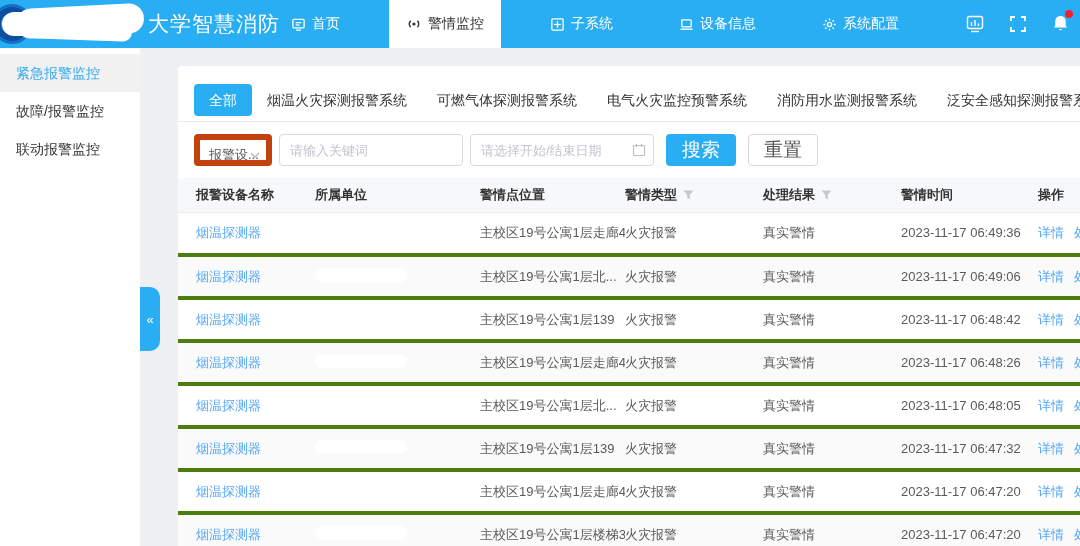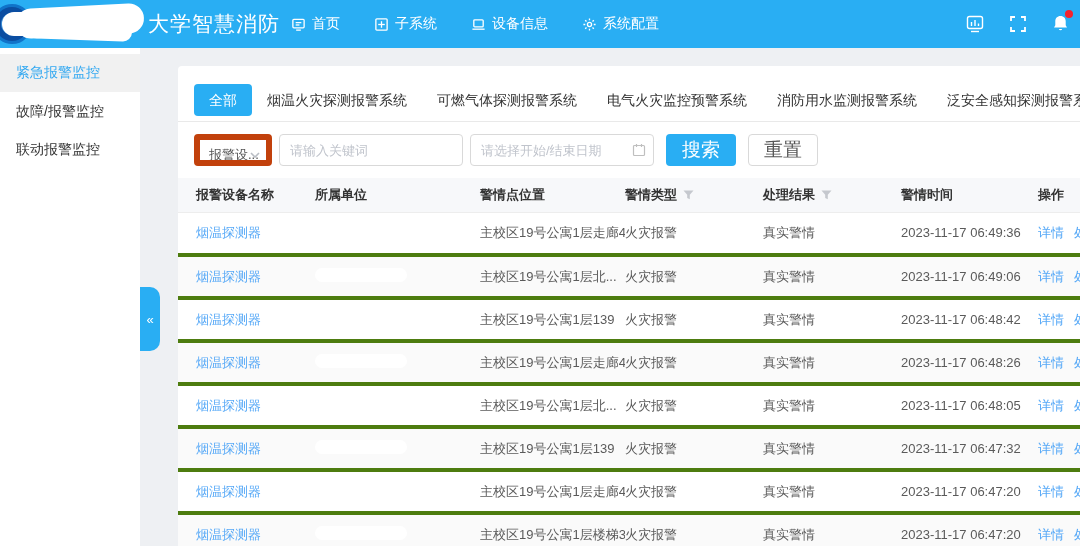--- a/index.html
+++ b/index.html
@@ -12,34 +12,34 @@
   .logo-circle { position:absolute; left:-8px; top:4px; width:40px; height:40px; border-radius:50%;
                  background:#0b4ea2; border:3px solid #1073c9; }
   .logo-circle::after { content:""; position:absolute; left:6px; top:6px; right:6px; bottom:6px;
                  border-radius:50%; border:2px solid #3e8fd6; }
   .scribble { position:absolute; background:#fff; border-radius:16px; }
   .scr1 { left:16px; top:6px; width:128px; height:30px; transform:rotate(-3deg); }
   .scr2 { left:28px; top:22px; width:104px; height:18px; transform:rotate(2deg); }
   .scr3 { left:2px; top:12px; width:42px; height:24px; border-radius:12px; }
   .nav-title { position:absolute; left:148px; top:0; height:48px; line-height:48px;
                color:#fff; font-size:21px; font-weight:normal; letter-spacing:1px; }
-  .nav-menu { position:absolute; left:274px; top:0; height:48px; display:flex; }
+  .nav-menu { position:absolute; left:274px; top:0; height:48px; display:flex;gap:32px; }
   .nav-item { height:48px; display:flex; align-items:center; gap:6px; padding:0 17px;
               color:#fff; font-size:14px; cursor:pointer; }
   .nav-item svg { display:block; }
   .nav-item.active { background:#fff; color:#333; }
   .nav-right { position:absolute; right:10px; top:0; height:48px; display:flex; align-items:center; gap:24px; }
   .nav-right .ricon { position:relative; cursor:pointer; display:flex; align-items:center; }
   .badge-dot { position:absolute; right:-3px; top:-4px; width:8px; height:8px; border-radius:50%; background:#f5222d; }
 
   
   .sidebar { position:absolute; left:0; top:48px; width:140px; height:498px; background:#fff; z-index:20; }
   .side-item { height:38px; line-height:38px; padding-left:16px; font-size:14px; color:#333; cursor:pointer; }
   .side-item.first { margin-top:6px; }
-  .side-item.active { background:#f1f1f1; color:#35a9f1;font-family:Liberation Mono, monospace; }
+  .side-item.active { background:#f1f1f1; color:#35a9f1; }
   .collapse-handle { position:absolute; left:140px; top:287px; width:20px; height:64px; background:#29aef3;
                      border-radius:0 10px 10px 0; z-index:25; color:#fff; font-size:13px;
                      display:flex; align-items:center; justify-content:center; cursor:pointer; }
 
   
   .main { position:absolute; left:140px; top:48px; width:940px; height:373px; background:#eef0f3; }
   .card { position:absolute; left:38px; top:18px; width:1030px; height:560px; background:#fff;
           border-radius:4px; padding:18px 16px 0 16px; }
 
   .tabs { display:flex; align-items:center; }
@@ -92,20 +92,30 @@
       <div class="nav-item">
         <span>
           <svg width="15" height="15" viewBox="0 0 16 16" fill="none" stroke="#fff" stroke-width="1.4">
             <rect x="2" y="2.5" width="12" height="9" rx="1"></rect>
               <line x1="5" y1="6" x2="11" y2="6"></line>
               <line x1="5" y1="8.5" x2="9" y2="8.5"></line>
               <line x1="5.5" y1="14" x2="10.5" y2="14"></line>
           </svg>
         </span>
         <span>首页</span>
+      </div>
+      <div class="nav-item active">
+        <span>
+          <svg width="16" height="14" viewBox="0 0 16 14" fill="none" stroke="#333" stroke-width="1.4">
+            <circle cx="8" cy="7" r="1.6" fill="#333" stroke="none"></circle>
+            <path d="M4.6 3.8 a5 5 0 0 0 0 6.4"></path>
+              <path d="M11.4 3.8 a5 5 0 0 1 0 6.4"></path>
+          </svg>
+        </span>
+        <span>警情监控</span>
       </div>
       <div class="nav-item">
         <span>
           <svg width="15" height="15" viewBox="0 0 16 16" fill="none" stroke="#fff" stroke-width="1.4">
             <rect x="2" y="2" width="12" height="12" rx="1"></rect>
               <line x1="8" y1="4.5" x2="8" y2="11.5"></line>
               <line x1="4.5" y1="8" x2="11.5" y2="8"></line>
           </svg>
         </span>
         <span>子系统</span>

